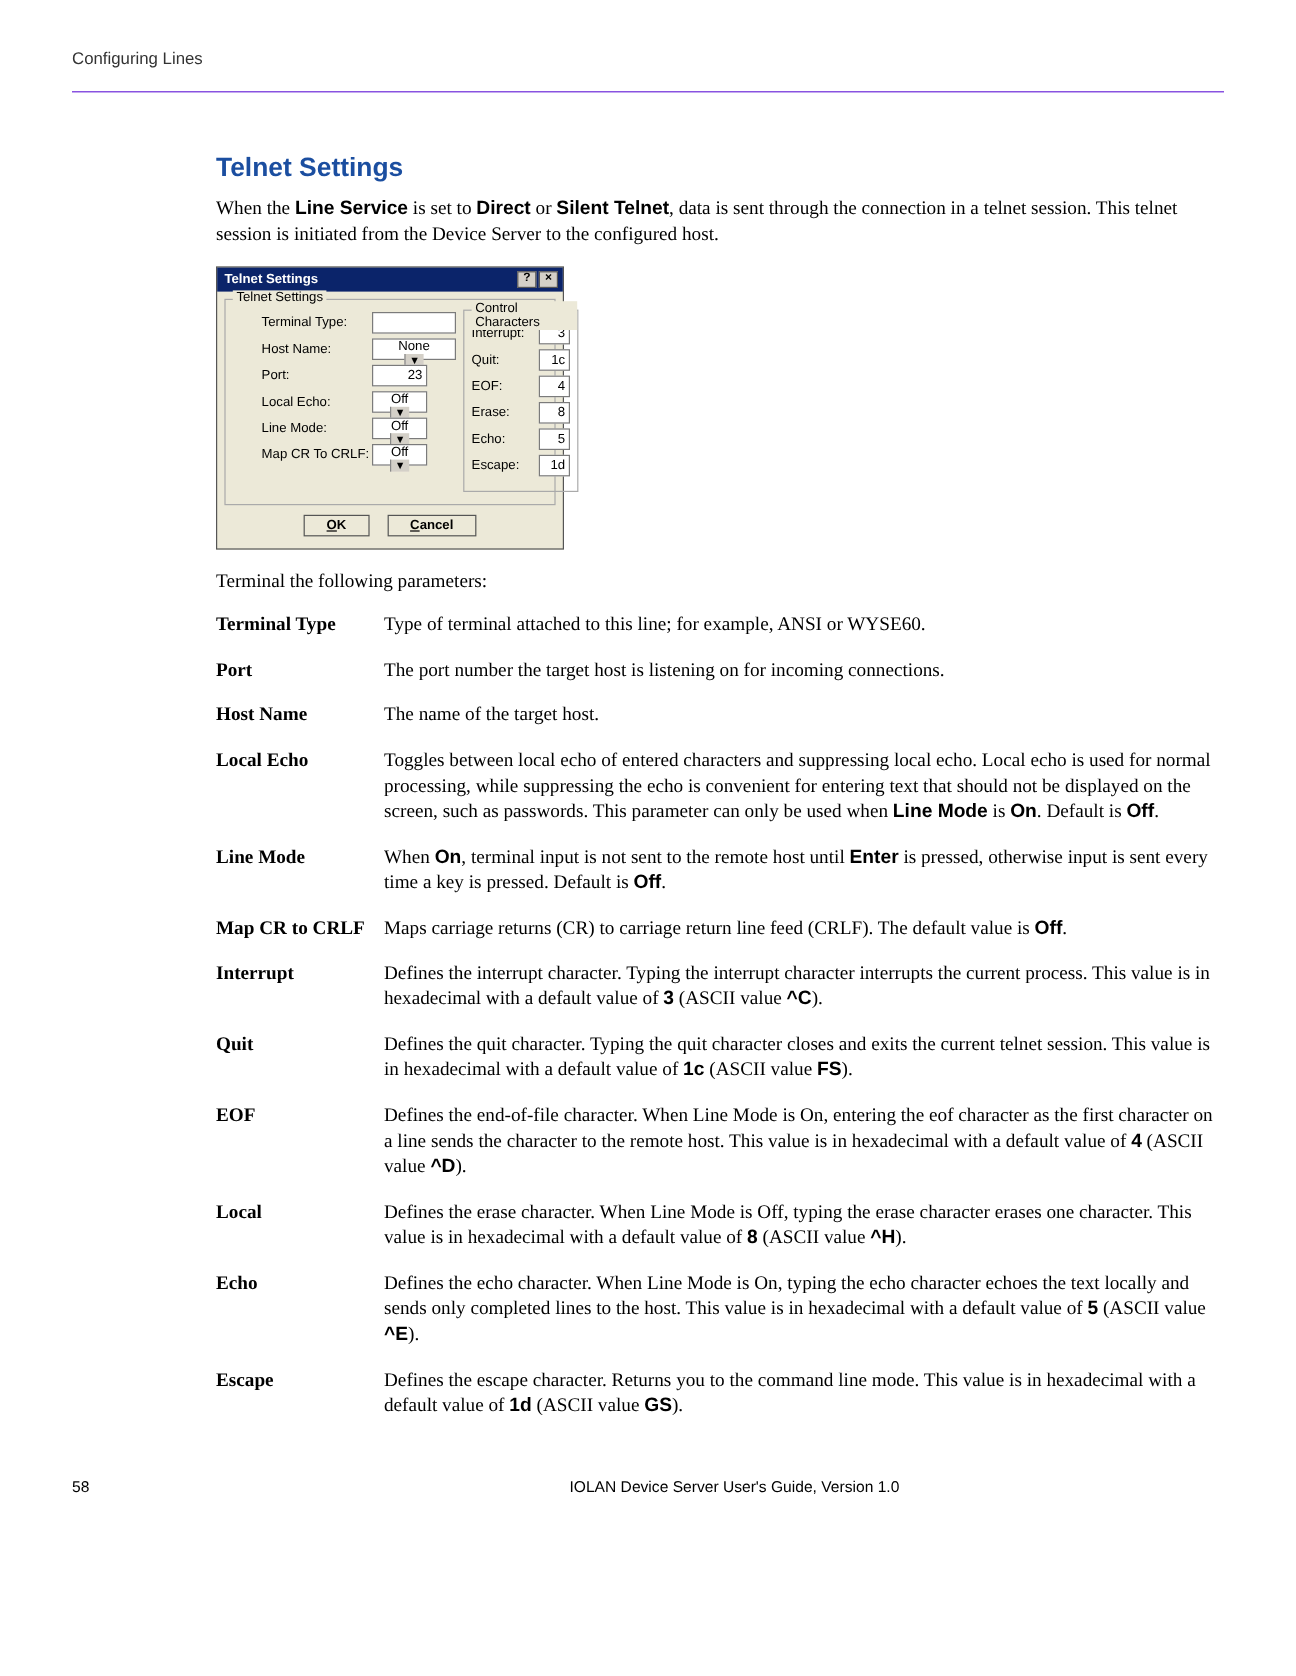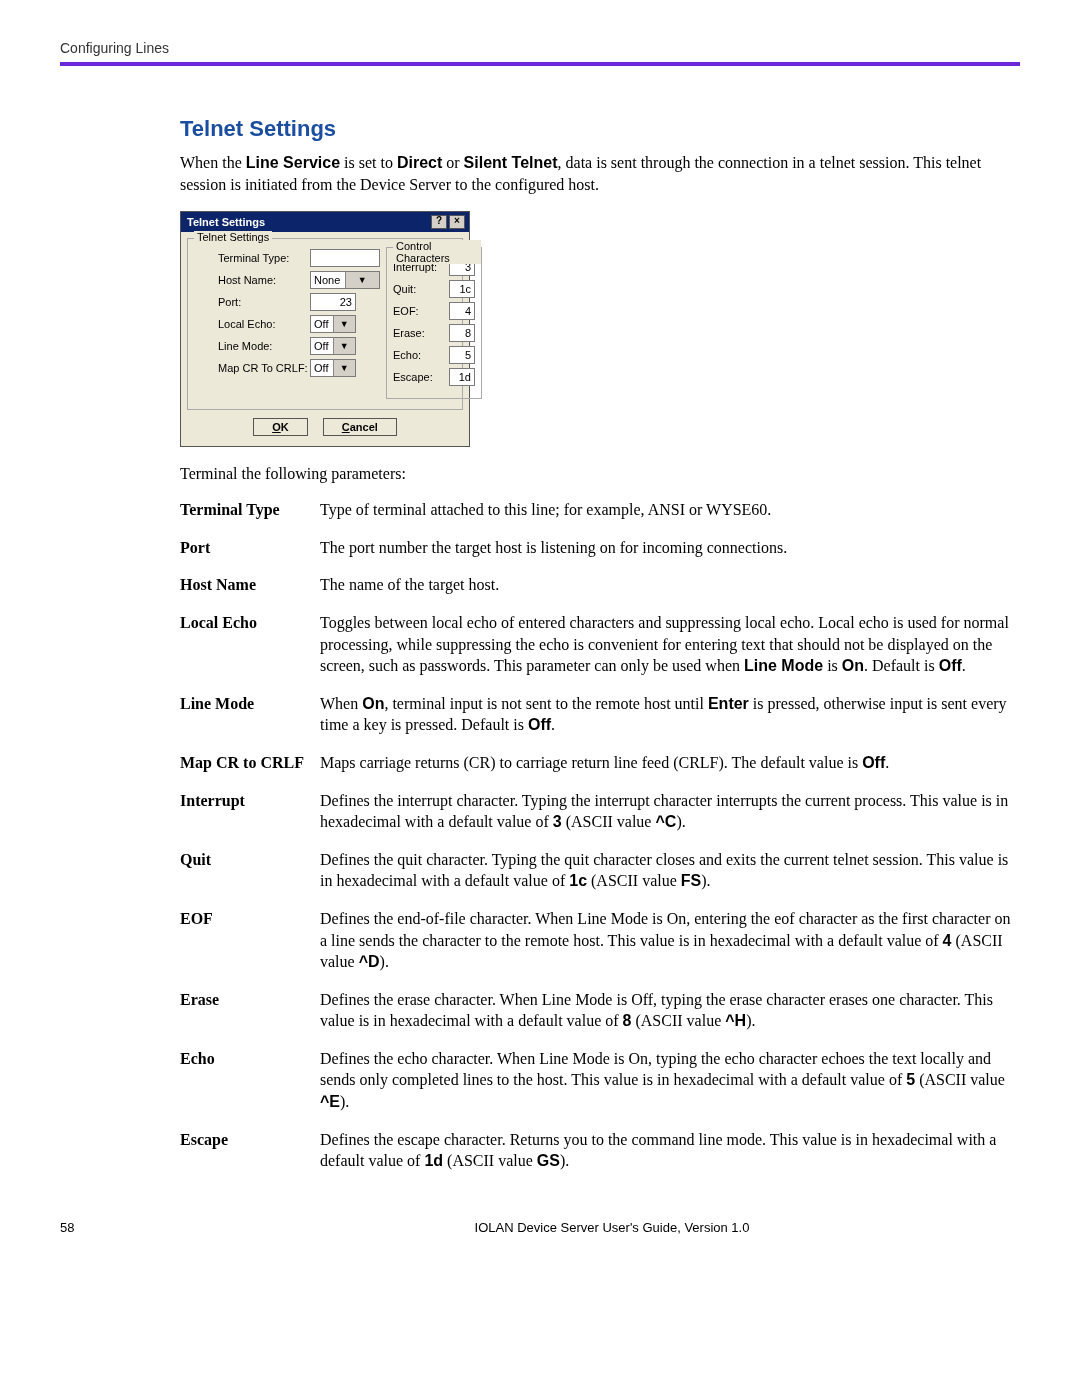--- a/index.html
+++ b/index.html
@@ -9,22 +9,22 @@
     background: #fff;
     width: 1080px;
     margin: 0 auto;
     color: #000;
     padding: 40px 60px 20px 60px;
   }
   .running-header {
     font-family: Arial, Helvetica, sans-serif;
     font-size: 14px;
     color: #333;
-    padding-bottom: 6px;
-    border-bottom: 4px solid #6d28d9;
+    padding-bottom: 20px;
+    border-bottom: 1px solid #6d28d9;
     margin-bottom: 50px;
   }
   .content-col { margin-left: 120px; }
   h3.section-title {
     font-family: Arial, Helvetica, sans-serif;
     font-size: 22px;
     font-weight: bold;
     color: #1b4ea0;
     margin-bottom: 10px;
   }
@@ -91,21 +91,21 @@
     border: 1px solid #7b7b7b;
     background: #fff;
     height: 18px;
     padding: 1px 3px;
   }
   .txt-small { width: 46px; text-align: right; }
   .cc-row { display: flex; align-items: center; height: 22px; }
   .cc-row label { flex: 0 0 56px; }
   .cc-row .txt-input { width: 26px; text-align: right; }
   .sel {
-    display: flex; align-items: center; border: 1px solid #7b7b7b; background: #fff; height: 18px;
+    display: flex; align-items: center; border: 1px solid #7b7b7b; background: #fff; height: 18px; flex-direction: column;
   }
   .sel span { flex: 1; padding: 0 3px; }
   .sel .drop {
     width: 16px; height: 16px; background: #d4d0c8; border-left: 1px solid #888;
     display: flex; align-items: center; justify-content: center; font-size: 9px;
   }
   .btn-row { text-align: center; margin-top: 4px; }
   .dlg-btn {
     font-family: Tahoma, Arial, sans-serif;
     font-size: 11px;
@@ -291,21 +291,21 @@
         <span>Defines the quit character. Typing the quit character closes and exits the current telnet session. This value is in hexadecimal with a default value of </span><b class="sans">1c</b><span> (ASCII value </span><b class="sans">FS</b><span>).</span>
       </td>
     </tr>
     <tr>
       <td class="label">EOF</td>
       <td class="desc">
         <span>Defines the end-of-file character. When Line Mode is On, entering the eof character as the first character on a line sends the character to the remote host. This value is in hexadecimal with a default value of </span><b class="sans">4</b><span> (ASCII value </span><b class="sans">^D</b><span>).</span>
       </td>
     </tr>
     <tr>
-      <td class="label">Erase</td>
+      <td class="label">Local</td>
       <td class="desc">
         <span>Defines the erase character. When Line Mode is Off, typing the erase character erases one character. This value is in hexadecimal with a default value of </span><b class="sans">8</b><span> (ASCII value </span><b class="sans">^H</b><span>).</span>
       </td>
     </tr>
     <tr>
       <td class="label">Echo</td>
       <td class="desc">
         <span>Defines the echo character. When Line Mode is On, typing the echo character echoes the text locally and sends only completed lines to the host. This value is in hexadecimal with a default value of </span><b class="sans">5</b><span> (ASCII value </span><b class="sans">^E</b><span>).</span>
       </td>
     </tr>

